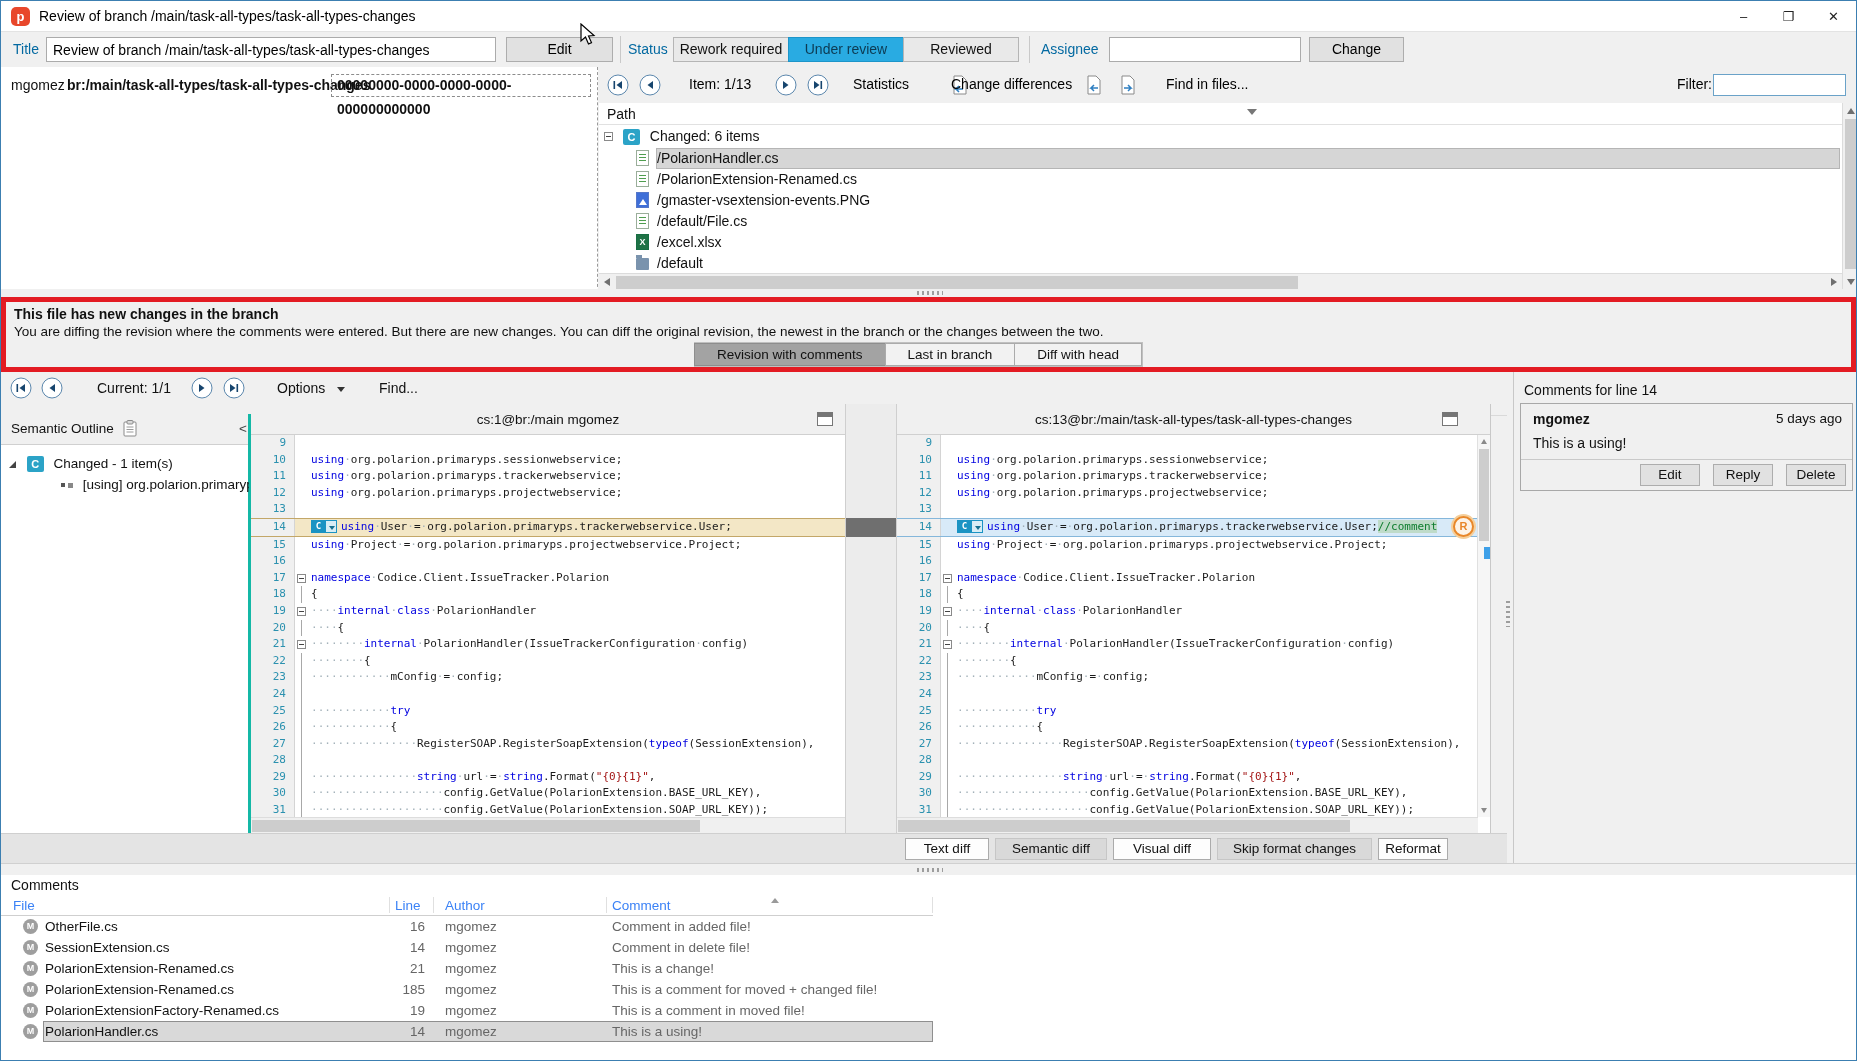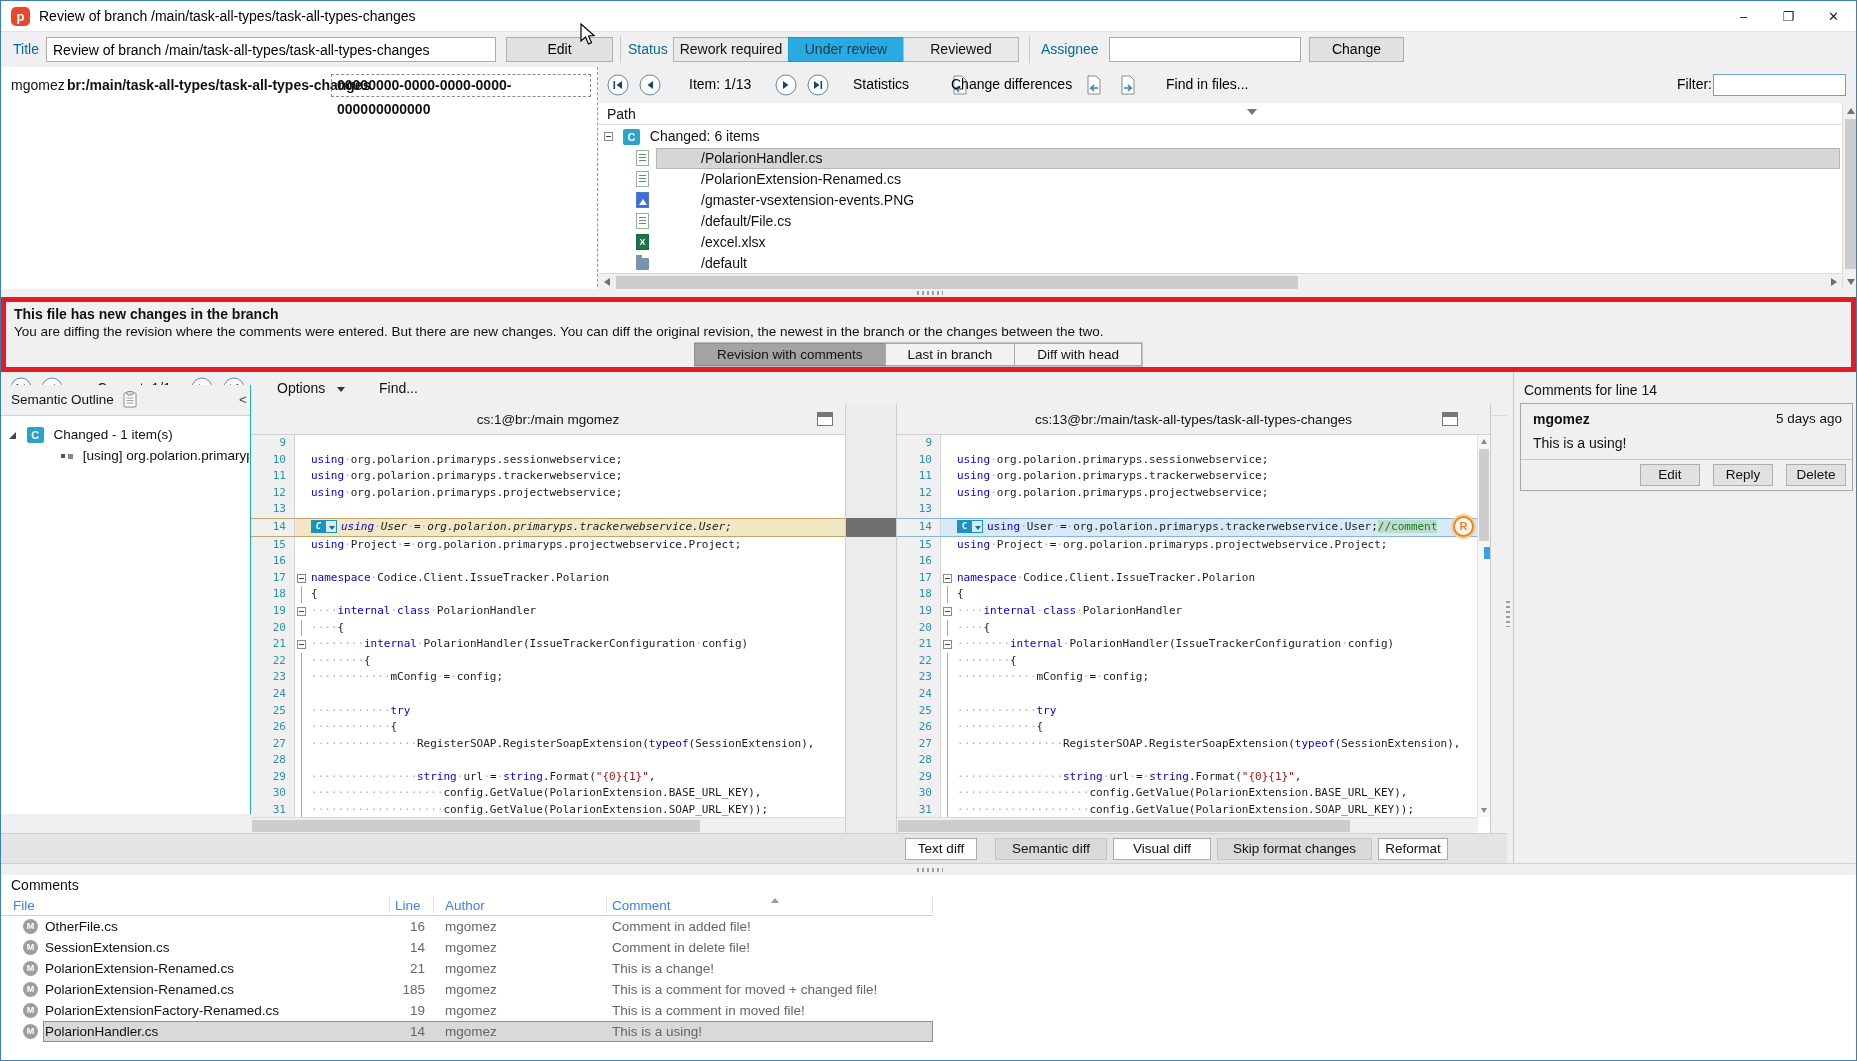--- a/index.html
+++ b/index.html
@@ -60,21 +60,21 @@
   .icon-cs::after { content:""; position:absolute; left:2px; right:2px; top:3px; height:9px;
                     background:repeating-linear-gradient(#4f9e4f 0 1px, transparent 1px 3px); }
   .icon-img { border:1px solid #5577c9; background:#3f6fd8; }
   .icon-img::after { content:""; position:absolute; left:2px; bottom:2px; width:0; height:0;
                      border-left:4px solid transparent; border-right:4px solid transparent; border-bottom:6px solid #fff; }
   .icon-xls { border:1px solid #176e43; background:#1f7246; color:#fff; font-size:9px; font-weight:bold;
               text-align:center; line-height:15px; }
   .icon-folder { background:#7a93ad; border-radius:1px; height:12px; margin-top:2px; }
   .icon-folder::before { content:""; position:absolute; top:-3px; left:0; width:6px; height:3px; background:#7a93ad; }
   .tsel { position:absolute; left:57px; right:2px; top:0; height:21px; background:#d6d6d6; border:1px solid #b5b5b5; }
-  .tlabel { position:relative;margin-left:44px; }
+  .tlabel { position:relative; }
   
   .hscroll { position:absolute; background:#f0f0f0; border-top:1px solid #dcdcdc; }
   .vscroll { position:absolute; background:#f0f0f0; border-left:1px solid #dcdcdc; }
   .thumb { position:absolute; background:#cdcdcd; }
   .tri { position:absolute; width:0; height:0; }
   .splitstrip { position:absolute; left:0; top:288px; width:100%; height:8px; background:#f0f0f0; }
   .hgrip { position:absolute; left:916px; top:2px; width:26px; height:4px;
            background:repeating-linear-gradient(90deg,#9d9d9d 0 2px,transparent 2px 5px); }
 
   
@@ -88,21 +88,21 @@
   .bseg-active { background:#a3a3a3; border-color:#8e8e8e; }
 
   
   .diffnav { position:absolute; left:0; top:371px; width:1506px; height:44px; background:#f0f0f0;
              border-bottom:1px solid #d9d9d9; }
   .dn-circ { position:absolute; top:5px; width:22px; height:22px; }
   .drop-arrow { display:inline-block; width:0; height:0; border-left:4px solid transparent;
                 border-right:4px solid transparent; border-top:5px solid #333; margin-left:12px; vertical-align:middle; }
 
   
-  .outline { position:absolute; left:0; top:384px; width:250px; height:429px; background:#fff; border-right:1px solid #14b8a6; }
+  .outline { position:absolute; left:0; top:413px; width:250px; height:429px; background:#fff; border-right:3px solid #14b8a6; }
   .pane-hdr { position:absolute; top:0; left:0; width:100%; height:31px; background:#f0f0f0;
               border-bottom:1px solid #d0d0d0; font-size:13.5px; }
   .ol-row1 { position:absolute; top:42px; left:8px; white-space:nowrap; font-size:13.5px; }
   .ol-row2 { position:absolute; top:63px; left:60px; white-space:nowrap; font-size:13.5px; overflow:hidden; width:188px; }
   .ol-exp { display:inline-block; width:0; height:0; border-bottom:7px solid #444; border-left:7px solid transparent;
             margin-right:7px; }
   .ol-child-icon { display:inline-block; width:12px; height:8px; margin-right:6px; position:relative; }
   .ol-child-icon::before { content:""; position:absolute; left:0; top:2px; width:4px; height:4px; background:#555; }
   .ol-child-icon::after  { content:""; position:absolute; right:0; top:2px; width:5px; height:5px; background:#888; }
 
@@ -118,21 +118,21 @@
   .fold { width:14px; flex:0 0 14px; position:relative; }
   .fold.cont::before { content:""; position:absolute; left:6px; top:0; bottom:0; width:1px; background:#a8a8a8; }
   .foldbox { position:absolute; left:2px; top:4px; width:9px; height:9px; border:1px solid #8a8a8a; background:#fff; }
   .foldbox::after { content:""; position:absolute; left:1px; right:1px; top:3px; height:1px; background:#444; }
   .ct { flex:1; overflow:hidden; padding-left:2px; }
   .kw { color:#0000e0; } .pl { color:#1a1a1a; } .str { color:#a31515; }
   .dot { color:#a4b2ba; }
   .cmt { color:#0e7d2e; background:#bfdbc9; }
   .cl.hl { border-top:1px solid #c3a768; border-bottom:1px solid #c3a768; height:18.6px; line-height:16.6px; }
   .cl.hl .ln { border-top:none; }
-  .cl.hl-l .ct, .cl.hl-l .fold { background:#f3e7c6;font-style:italic; }
+  .cl.hl-l .ct, .cl.hl-l .fold { background:#f3e7c6; }
   .cl.hl-r { border-color:#85b7db; }
   .cl.hl-r .ct, .cl.hl-r .fold { background:#d8eaf8; }
   .cbadge { display:inline-block; width:15px; height:13px; background:#1a93c3; color:#fff; font-weight:bold;
             font-size:9px; text-align:center; line-height:13px; vertical-align:middle; }
   .cbadge-arr { display:inline-block; width:12px; height:13px; background:#d7edf5; border:1px solid #1a93c3;
                 margin-left:-1px; margin-right:4px; vertical-align:middle; position:relative; }
   .cbadge-arr::after { content:""; position:absolute; left:3px; top:5px; width:0; height:0;
                        border-left:3px solid transparent; border-right:3px solid transparent; border-top:4px solid #14708f; }
   .midgutter { position:absolute; left:844px; top:403px; width:52px; height:429px; background:#ececec;
                border-left:1px solid #cfcfcf; border-right:1px solid #cfcfcf; }
@@ -424,21 +424,21 @@
       <div class="thumb" style="left:1px; top:14px; width:10px; height:92px"></div>
       <div class="bluemark"></div>
       <span class="tri" style="left:3px; bottom:4px; border-left:3.5px solid transparent; border-right:3.5px solid transparent; border-top:5px solid #8a8a8a"></span>
     </div>
     <div class="code-hscroll" style="width:581px">
       <div class="thumb" style="left:1px; top:2px; width:452px; height:12px"></div>
     </div>
   </div>
 
   <div class="modes" id="modes">
-      <div class="mode-btn" style="left: 904px; width: 72px;">Text diff</div>
+      <div class="mode-btn" style="left: 904px; width: 84px;">Text diff</div>
       <div class="mode-btn mode-flat" style="left: 994px; width: 112px;">Semantic diff</div>
       <div class="mode-btn" style="left: 1112px; width: 98px;">Visual diff</div>
       <div class="mode-btn mode-flat" style="left: 1216px; width: 155px;">Skip format changes</div>
       <div class="mode-btn" style="left: 1377px; width: 70px;">Reformat</div>
     </div>
 
   <div class="vgrip"></div>
   <div class="cpanel">
     <div class="abs" style="left:10px; top:10px">Comments for line 14</div>
     <div class="card">

